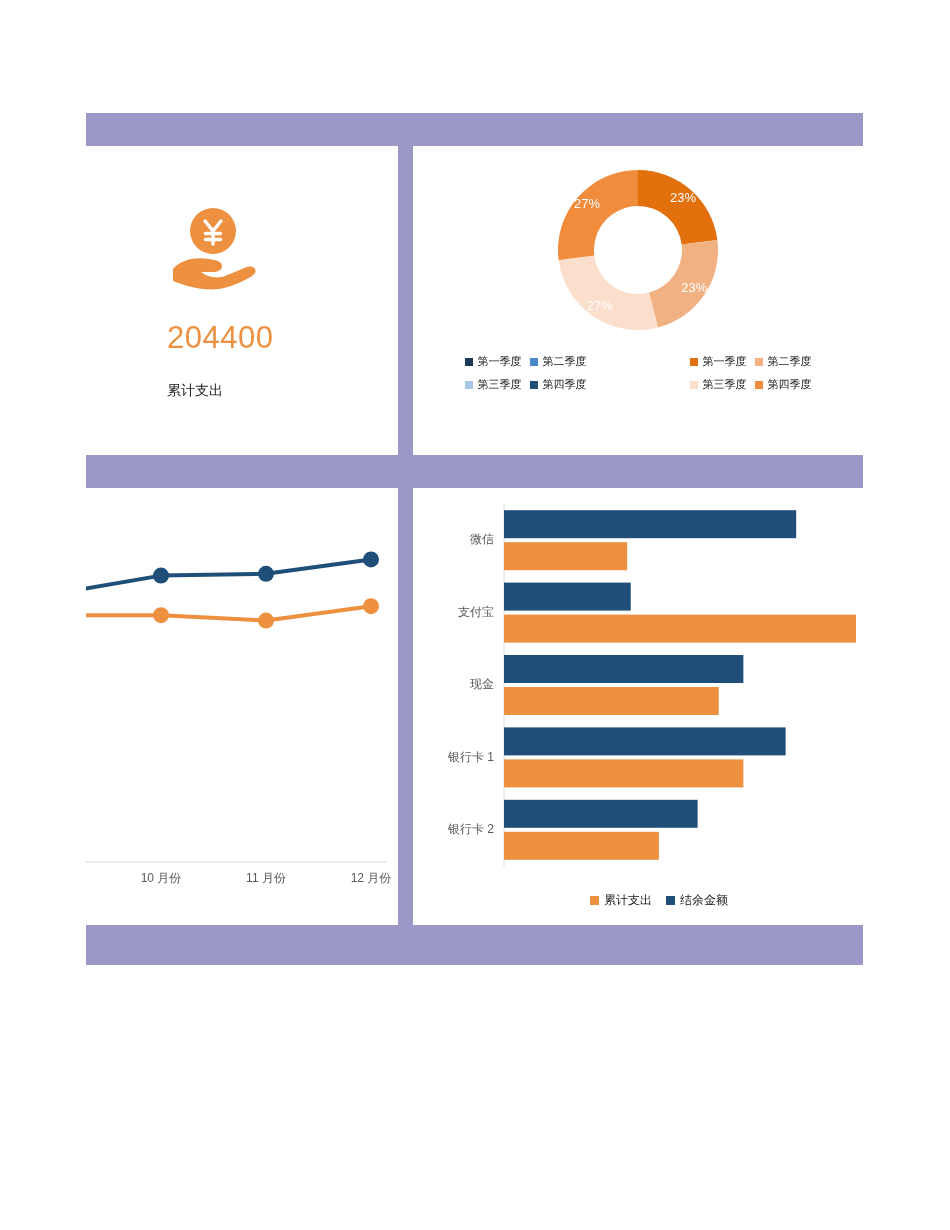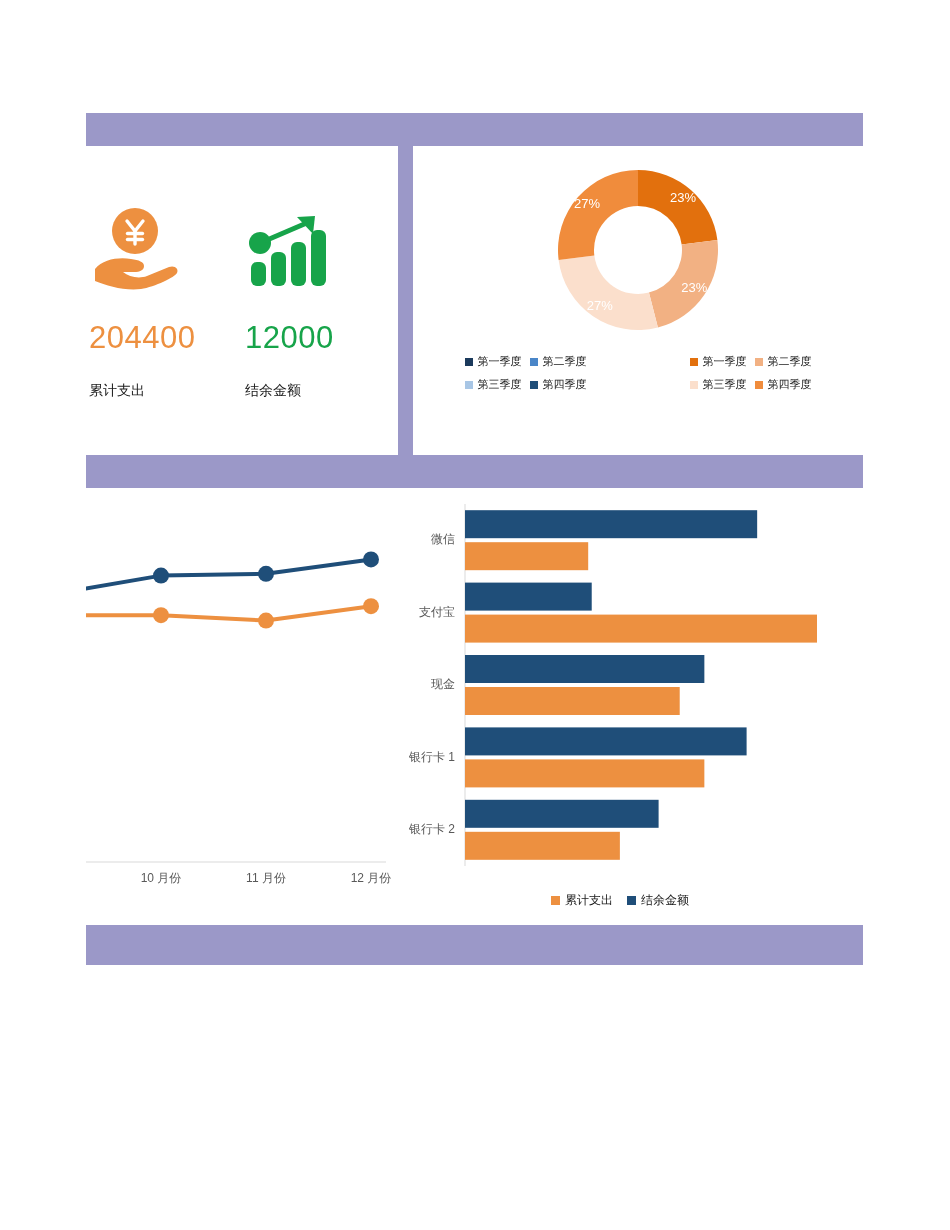--- a/index.html
+++ b/index.html
@@ -24,21 +24,21 @@
   #band-middle { left: 86px;  top: 455px; width: 777px; height: 33px; }
   #band-bottom { left: 86px;  top: 925px; width: 777px; height: 40px; }
   #divider-top    { left: 398px; top: 146px; width: 15px; height: 309px; }
   #divider-bottom { left: 398px; top: 488px; width: 15px; height: 437px; }
 
   
   .panel { position: absolute; background: #ffffff; }
   #panel-kpi     { left: 86px;  top: 146px; width: 312px; height: 309px; }
   #panel-donuts  { left: 413px; top: 146px; width: 450px; height: 309px; }
   #panel-line    { left: 86px;  top: 488px; width: 312px; height: 437px; }
-  #panel-bars    { left: 395px; top: 488px; width: 450px; height: 437px; }
+  #panel-bars    { left: 434px; top: 488px; width: 450px; height: 437px; }
 
   
   .kpi-wrap {
     display: flex;
     height: 100%;
     align-items: center;
     justify-content: space-around;
   }
   .kpi-card {
     display: flex;
@@ -156,35 +156,20 @@
           </g>
           <path d="M6 62 C14 52 30 50 42 52 C50 53 55 55 55 59 C55 63 51 65 45 65 L34 65
                    C40 70 50 72 58 69 L80 60 C86 58 90 62 88 66 C86 70 66 80 52 82
                    C36 84 18 79 6 74 Z" fill="#ed9040"></path>
         </svg>
       </div>
       <div class="kpi-value expense">204400</div>
       <div class="kpi-label">累计支出</div>
     </div>
 
-    <div class="kpi-card">
-      <div class="kpi-icon">
-        <svg width="88" height="80" viewBox="0 0 88 80">
-          <circle cx="15" cy="33" r="11" fill="#17a44a"></circle>
-          <path d="M22 30 L64 12" stroke="#17a44a" stroke-width="5" stroke-linecap="round" fill="none"></path>
-          <path d="M52 7 L70 6 L68 24 Z" fill="#17a44a"></path>
-          <rect x="6" y="52" width="15" height="24" rx="6" fill="#17a44a"></rect>
-          <rect x="26" y="42" width="15" height="34" rx="6" fill="#17a44a"></rect>
-          <rect x="46" y="32" width="15" height="44" rx="6" fill="#17a44a"></rect>
-          <rect x="66" y="20" width="15" height="56" rx="6" fill="#17a44a"></rect>
-        </svg>
-      </div>
-      <div class="kpi-value balance">12000</div>
-      <div class="kpi-label">结余金额</div>
-    </div>
 
   </div>
 </div>
 
 <div class="panel" id="panel-donuts">
   <div class="donut-row">
     <div class="donut-holder">
       <svg width="180" height="180" viewBox="0 0 180 180" id="donut-1">
           <path d="M90 10 A80 80 0 0 1 169.36917610515823 79.97334131485566 L133.653046857837 84.48533772317062 A44 44 0 0 0 90 46 Z" fill="#e2700d"></path>
           <text x="134.96920684200833" y="38.99244726512875" class="slice-label">23%</text>

